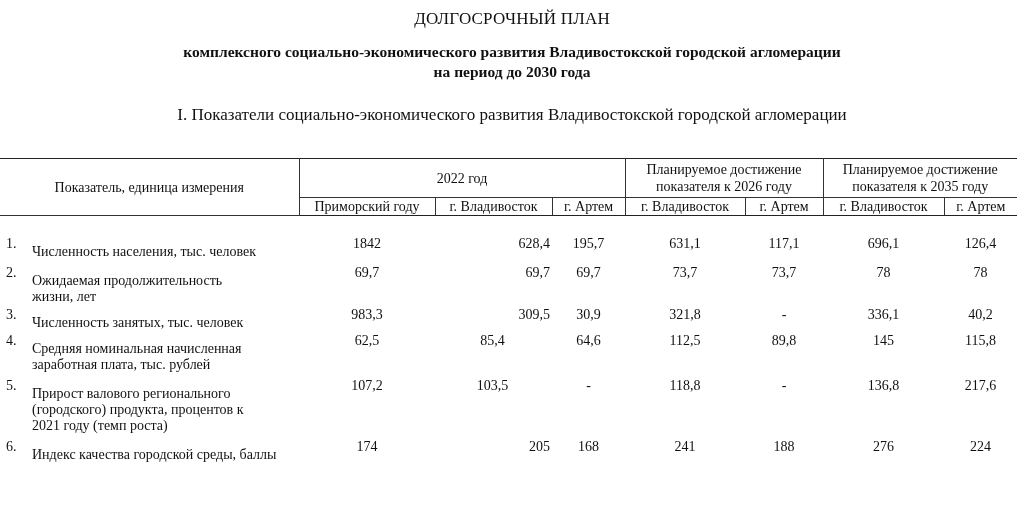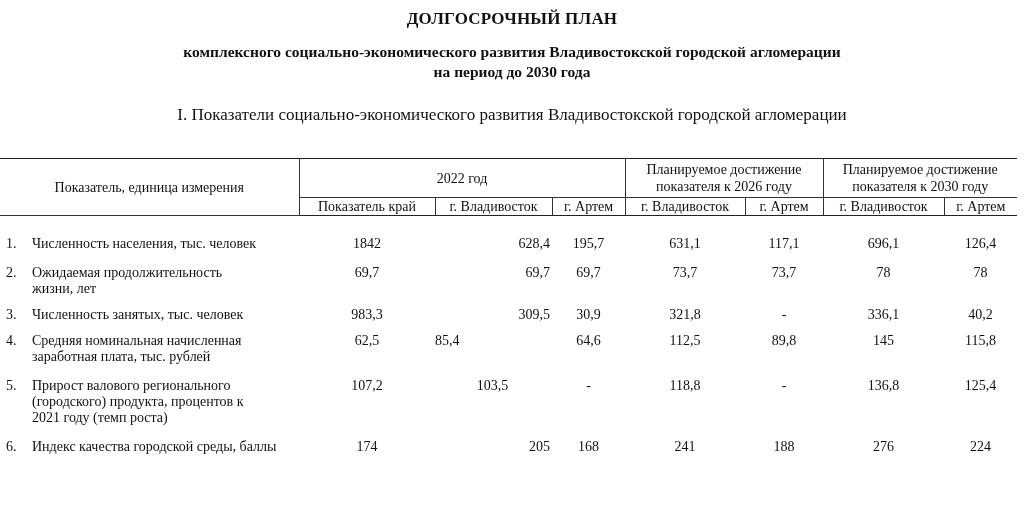--- a/index.html
+++ b/index.html
@@ -2,21 +2,21 @@
 <html><head>
 <meta charset="utf-8">
 <style>
   html, body { margin: 0; padding: 0; background: #ffffff; }
   body {
     width: 1024px; height: 505px; overflow: hidden; position: relative;
     font-family: "Liberation Serif", "DejaVu Serif", serif; color: #111;
   }
   .title {
     position: absolute; left: 0; width: 1024px; text-align: center;
-    font-weight: bold; font-size: 17px; top: 9px; letter-spacing: 0.2px;
+    font-weight: normal; font-size: 17px; top: 9px; letter-spacing: 0.2px;
   }
   .subtitle {
     position: absolute; left: 0; width: 1024px; text-align: center;
     font-weight: bold; font-size: 15.5px; line-height: 20px; top: 42px;
   }
   .section {
     position: absolute; left: 0; width: 1024px; text-align: center;
     font-size: 17px; line-height: 21px; top: 104px;
   }
   table.main {
@@ -32,21 +32,21 @@
   table.main thead tr:last-child th { border-bottom: 1.5px solid #222; height: 17px; }
   table.main th.h-indicator { border-left: none; }
   table.main th.right-edge { border-right: none; }
   table.main td {
     vertical-align: top; padding: 0; line-height: 16px;
     font-size: 14px;
   }
   td.num-cell { text-align: center; padding-top: 0; }
   .label-wrap { display: flex; }
   .label-idx { width: 26px; flex: 0 0 26px; padding-left: 6px; }
-  .label-text { flex: 1; }
+  .label-text { flex: 1; margin-top: 8px; }
   tbody tr.spacer td { height: 20px; }
 </style>
 </head>
 <body>
 
 <div class="title">ДОЛГОСРОЧНЫЙ ПЛАН</div>
 <div class="subtitle">
   <div>комплексного социально-экономического развития Владивостокской городской агломерации</div>
   <div>на период до 2030 года</div>
 </div>
@@ -68,25 +68,25 @@
   <thead>
     <tr style="height:39px">
       <th rowspan="2" class="h-indicator">Показатель, единица измерения</th>
       <th colspan="3">2022 год</th>
       <th colspan="2">
         <div>Планируемое достижение</div>
         <div>показателя к 2026 году</div>
       </th>
       <th colspan="2" class="right-edge">
         <div>Планируемое достижение</div>
-        <div>показателя к 2030 году</div>
+        <div>показателя к 2035 году</div>
       </th>
     </tr>
     <tr>
-      <th>Показатель край</th>
+      <th>Приморский году</th>
       <th>г. Владивосток</th>
       <th>г. Артем</th>
       <th>г. Владивосток</th>
       <th>г. Артем</th>
       <th>г. Владивосток</th>
       <th class="right-edge">г. Артем</th>
     </tr>
   </thead>
   <tbody>
     <tr class="spacer">
@@ -142,42 +142,42 @@
     </tr>
 
     <tr style="height:45px">
       <td>
           <div class="label-wrap">
             <span class="label-idx">4.</span>
             <span class="label-text" style="padding-right:20px">Средняя номинальная начисленная заработная плата, тыс. рублей</span>
           </div>
         </td>
       <td class="num-cell">62,5</td>
-      <td class="num-cell" style="text-align:left;padding-right:2px">85,4</td>
+      <td class="num-cell" style="text-align:center;padding-right:2px">85,4</td>
       <td class="num-cell">64,6</td>
       <td class="num-cell">112,5</td>
       <td class="num-cell">89,8</td>
       <td class="num-cell">145</td>
       <td class="num-cell">115,8</td>
     </tr>
 
     <tr style="height:61px">
       <td>
           <div class="label-wrap">
             <span class="label-idx">5.</span>
             <span class="label-text" style="padding-right:30px">Прирост валового регионального (городского) продукта, процентов к 2021 году (темп роста)</span>
           </div>
         </td>
       <td class="num-cell">107,2</td>
       <td class="num-cell" style="text-align:center;padding-right:2px">103,5</td>
       <td class="num-cell">-</td>
       <td class="num-cell">118,8</td>
       <td class="num-cell">-</td>
       <td class="num-cell">136,8</td>
-      <td class="num-cell">125,4</td>
+      <td class="num-cell">217,6</td>
     </tr>
 
     <tr style="height:40px">
       <td>
           <div class="label-wrap">
             <span class="label-idx">6.</span>
             <span class="label-text" style="padding-right:20px">Индекс качества городской среды, баллы</span>
           </div>
         </td>
       <td class="num-cell">174</td>

